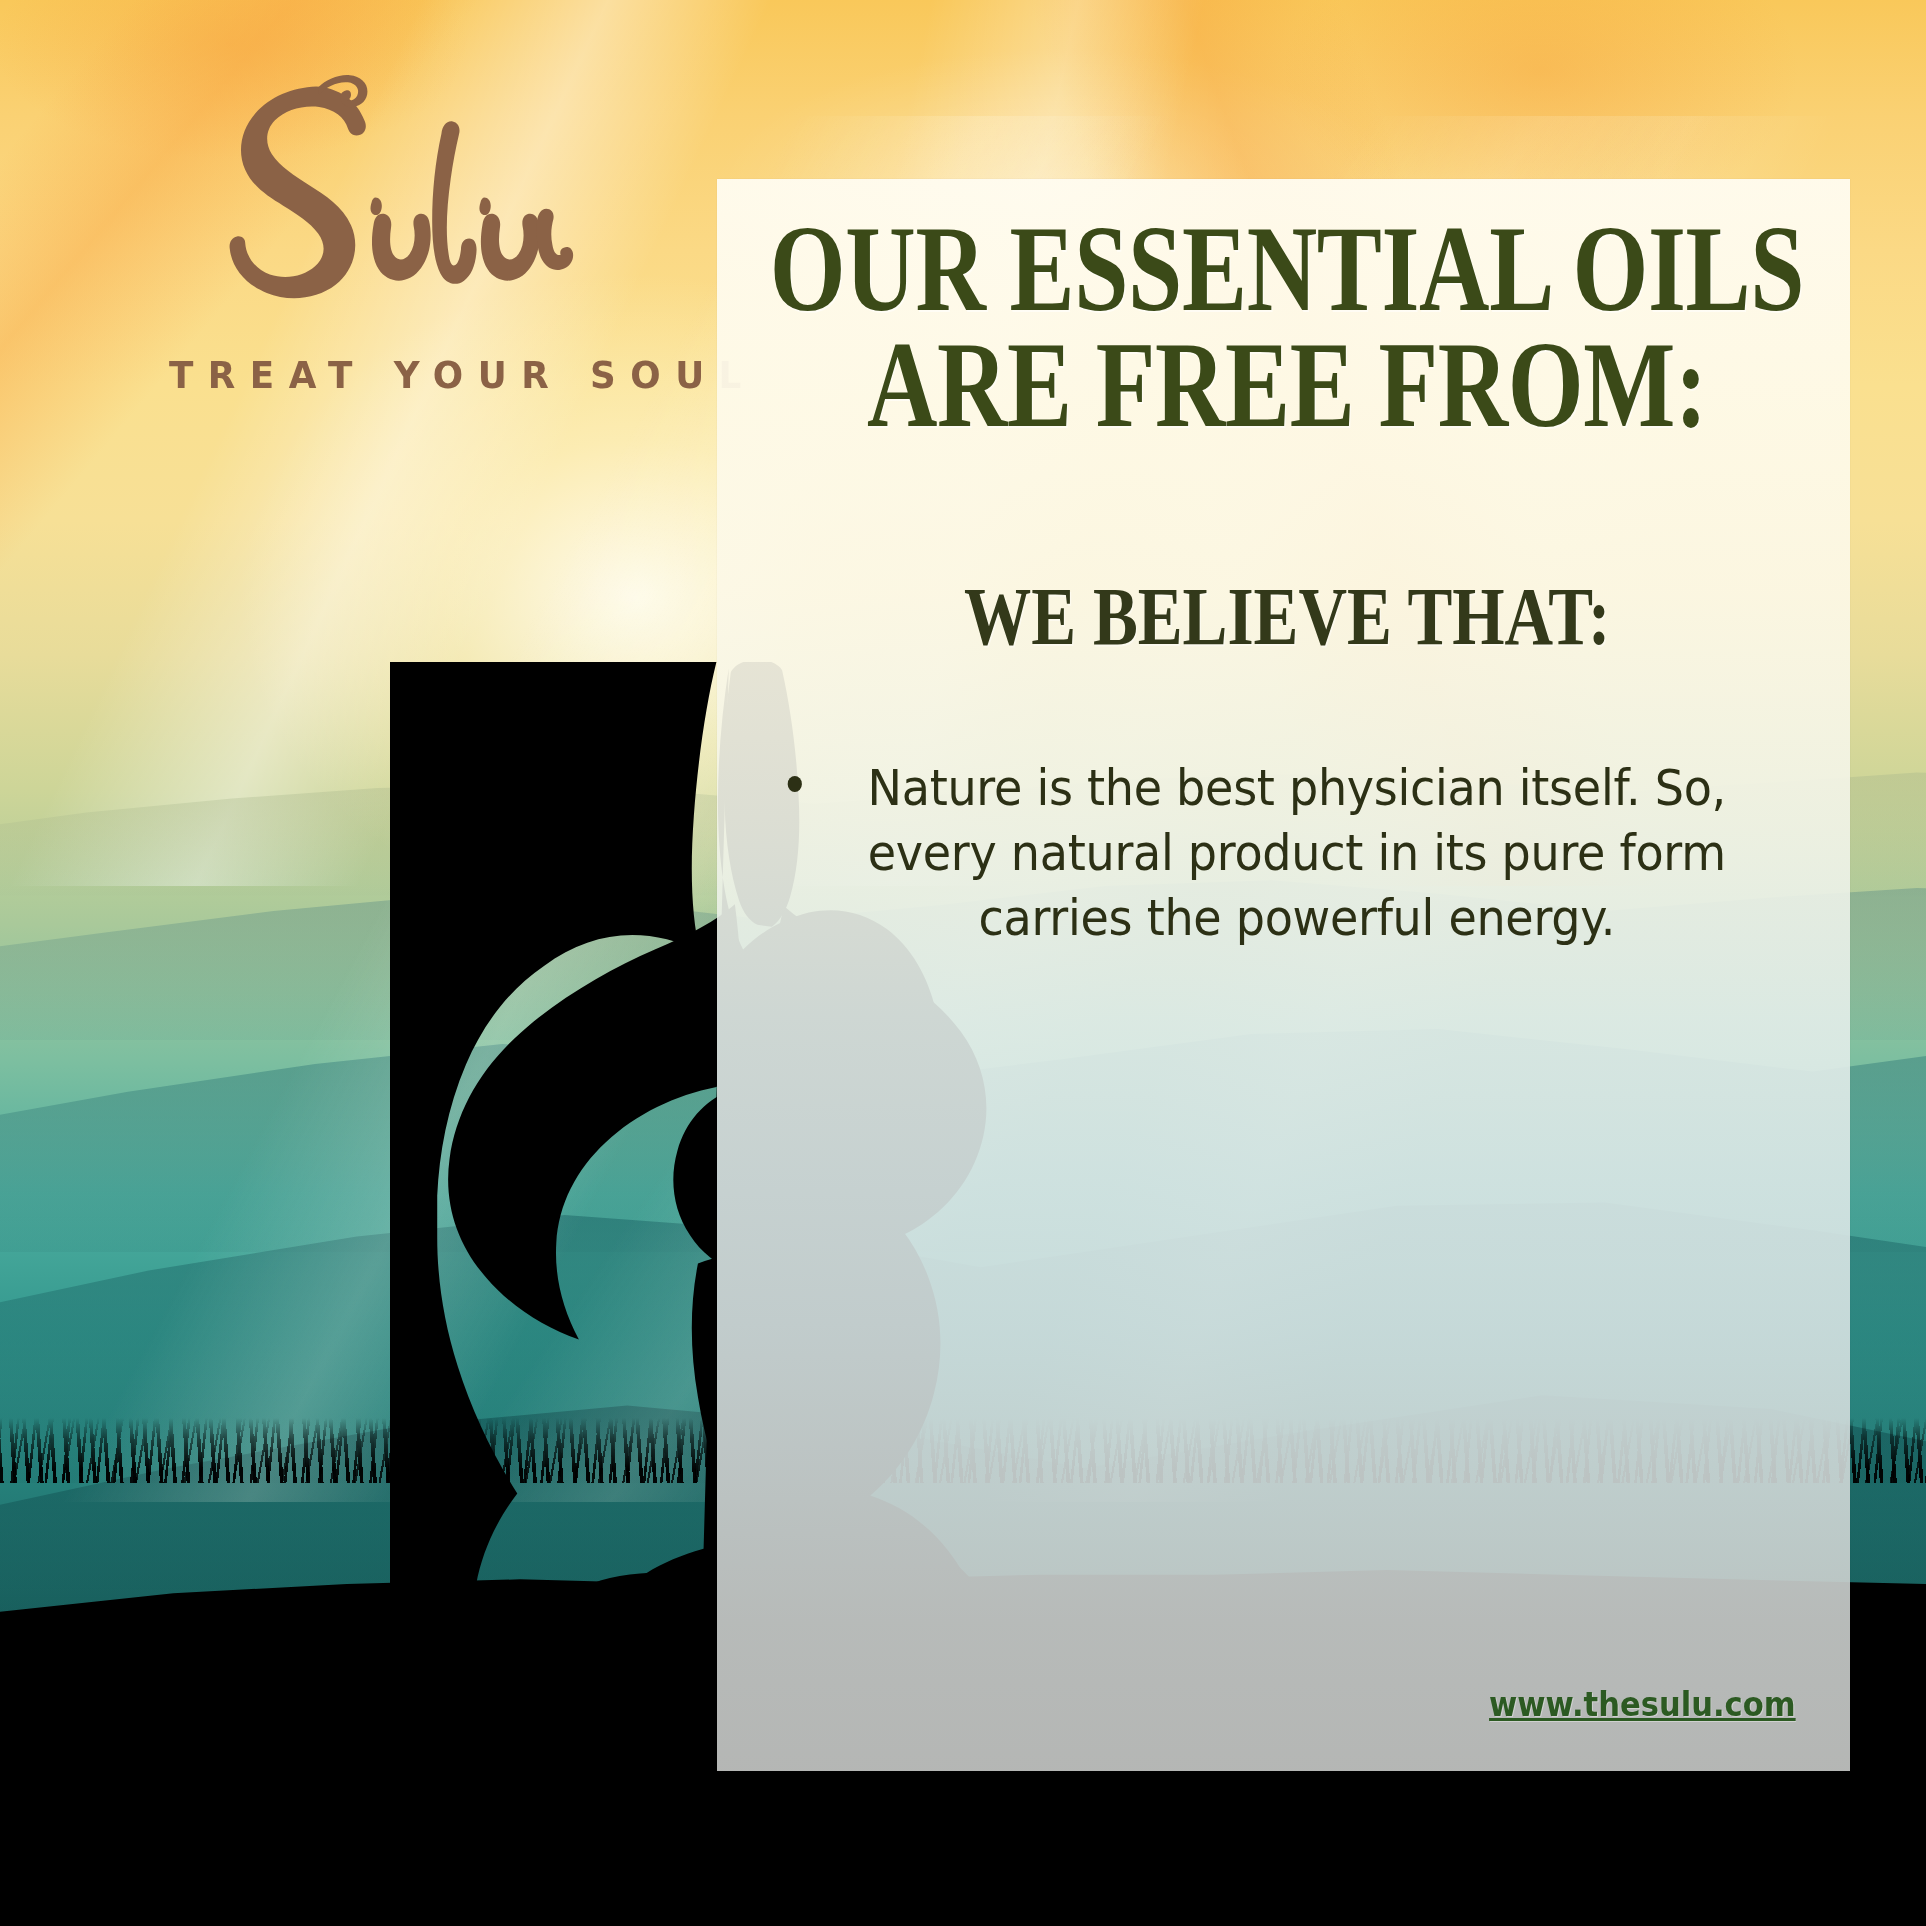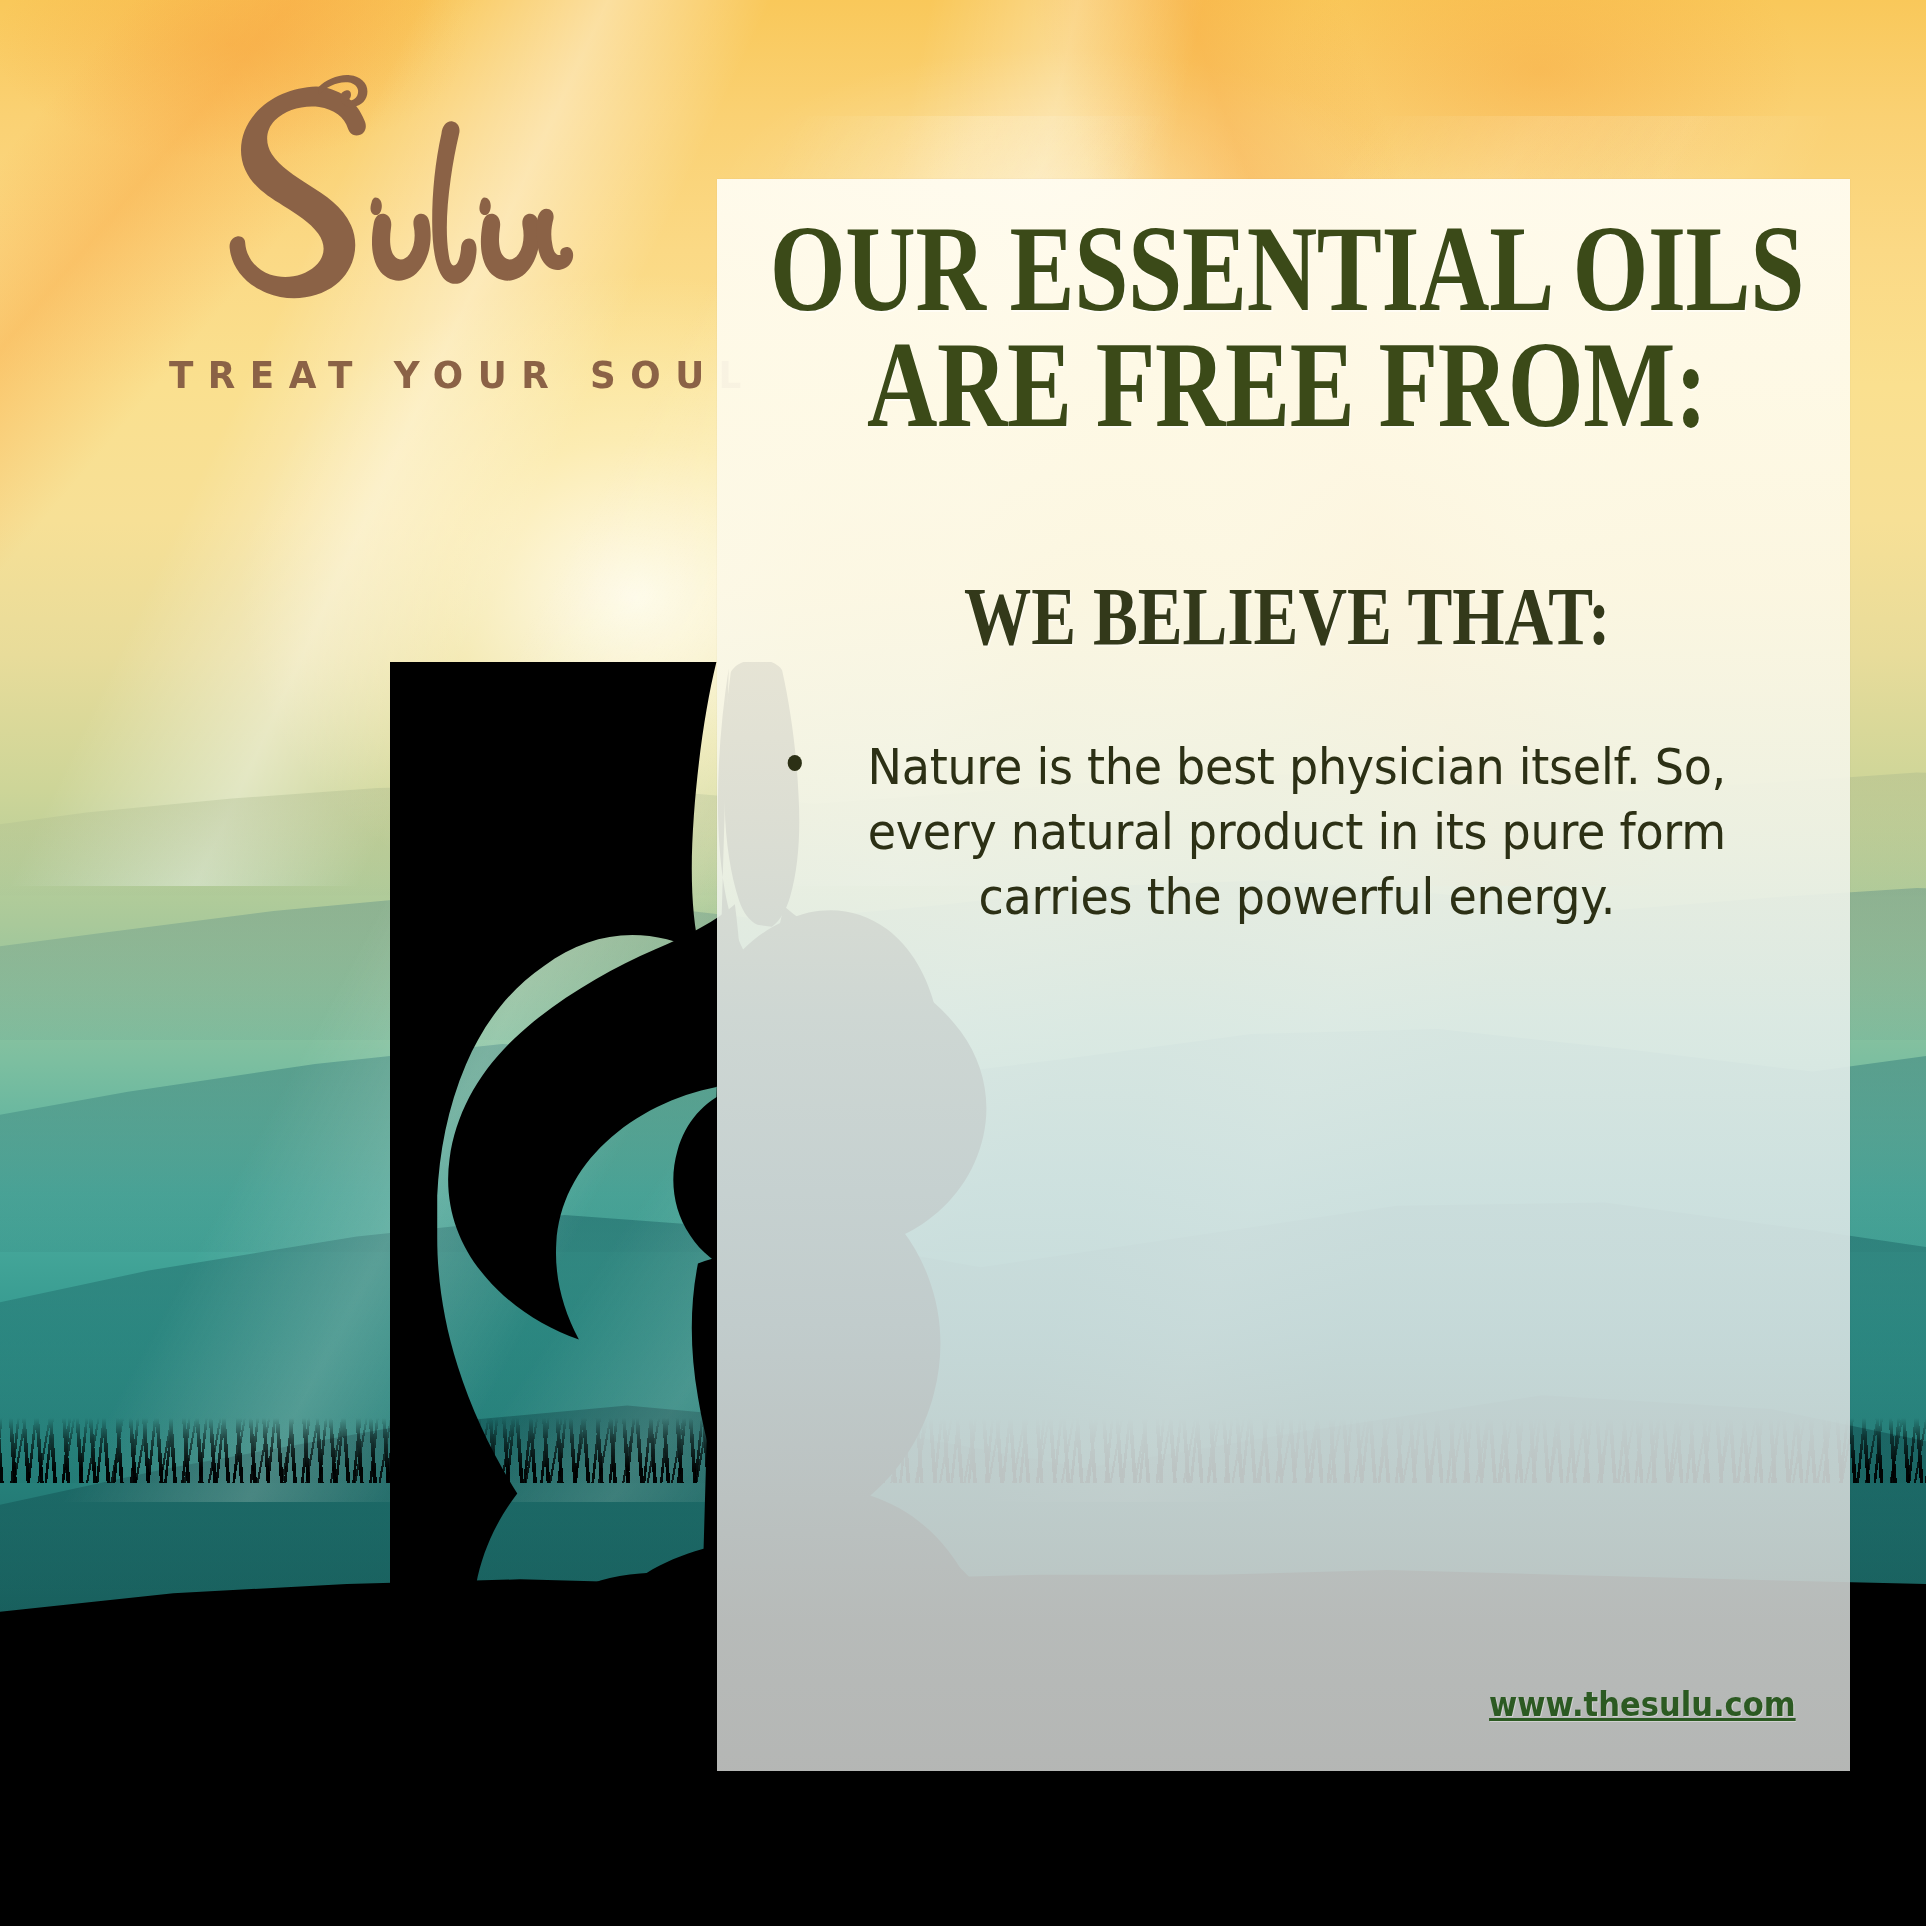--- a/index.html
+++ b/index.html
@@ -398,21 +398,21 @@
   </div>
 
   <div class="panel">
     <div class="panel-inner">
 
       <h1 class="headline">OUR ESSENTIAL OILS ARE FREE FROM:</h1>
 
 
       <h2 class="subhead" style="margin-top: 133px;">WE BELIEVE THAT:</h2>
 
-      <ul class="blist" id="believe-list" style="margin-top: 77px;">
+      <ul class="blist" id="believe-list" style="margin-top: 98px;">
         <li>Nature is the best physician itself. So, every natural product in its pure form carries the powerful energy.</li>
       </ul>
 
     </div>
 
     <a class="url" href="#">www.thesulu.com</a>
   </div>
 
 </div>
 

